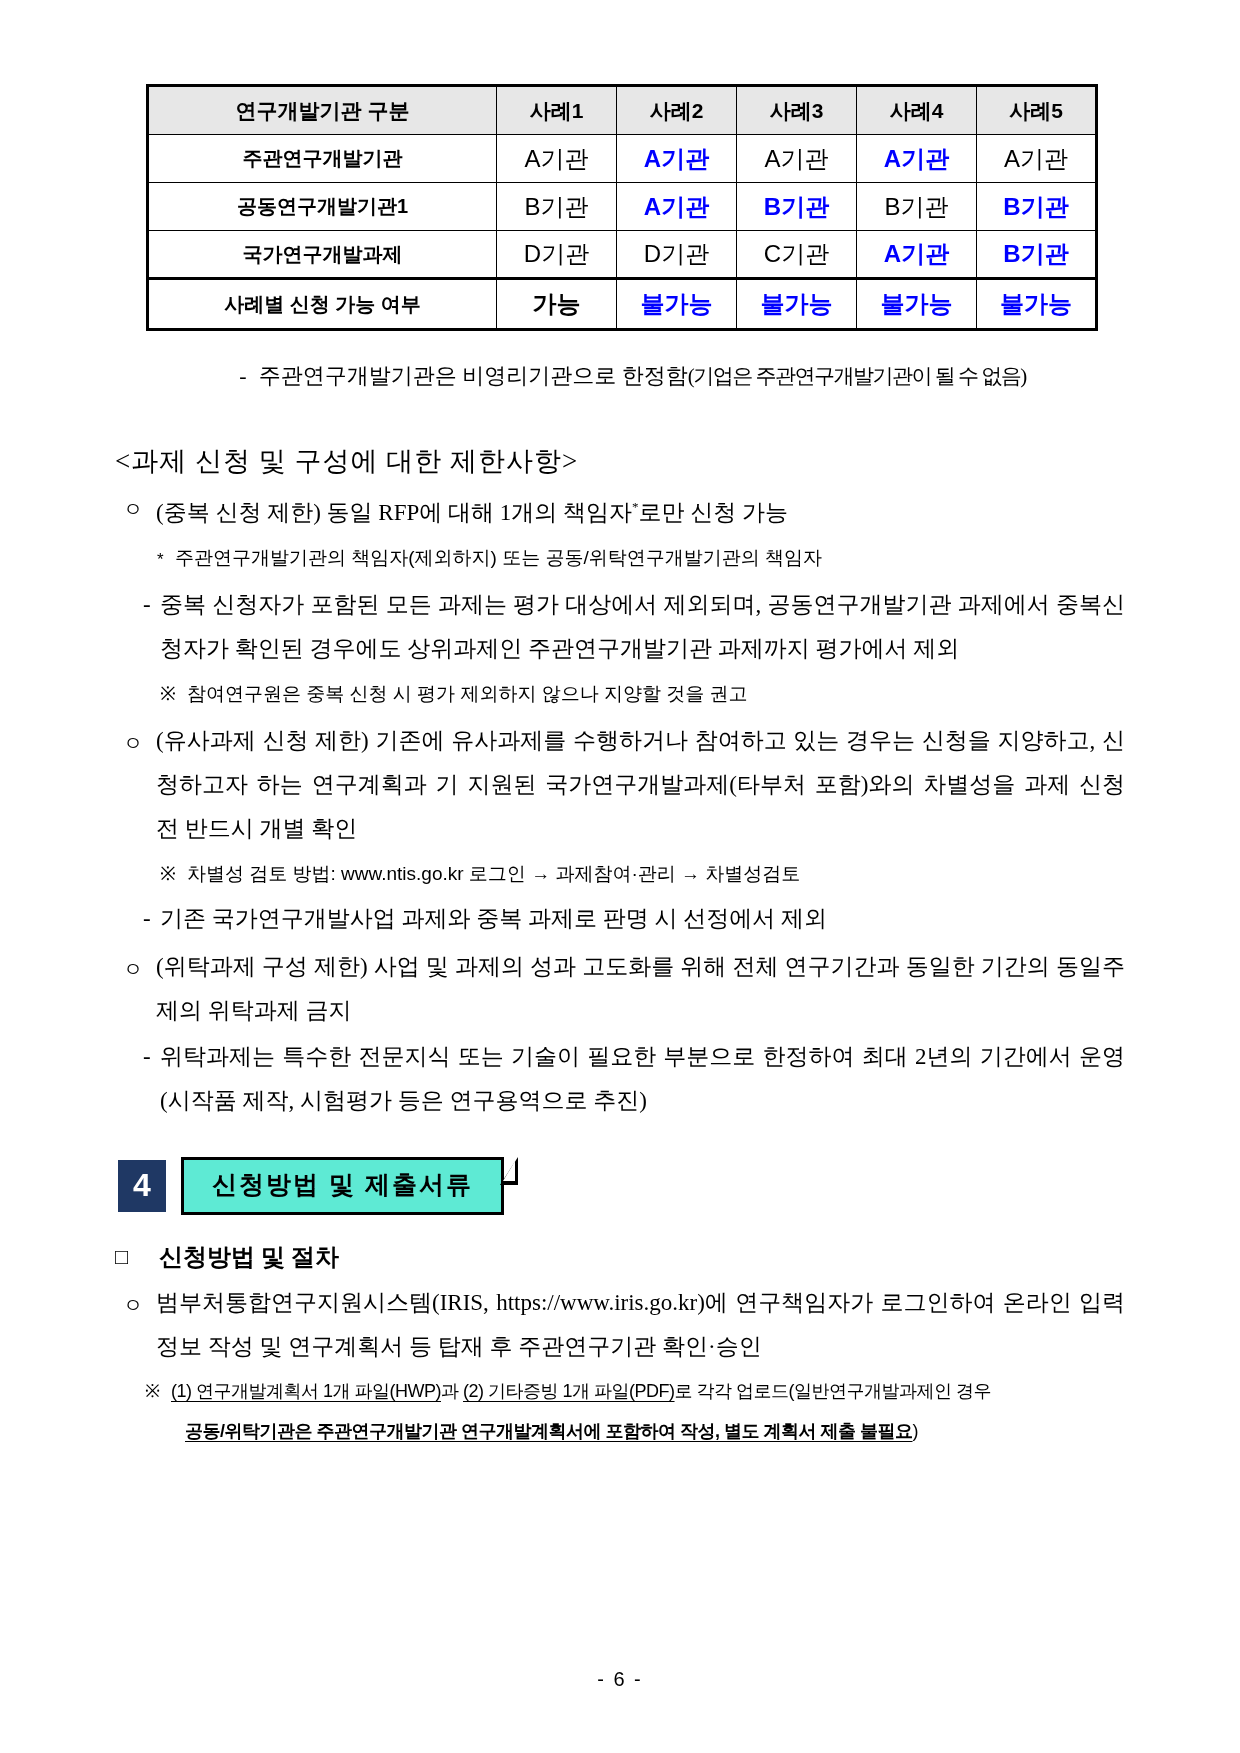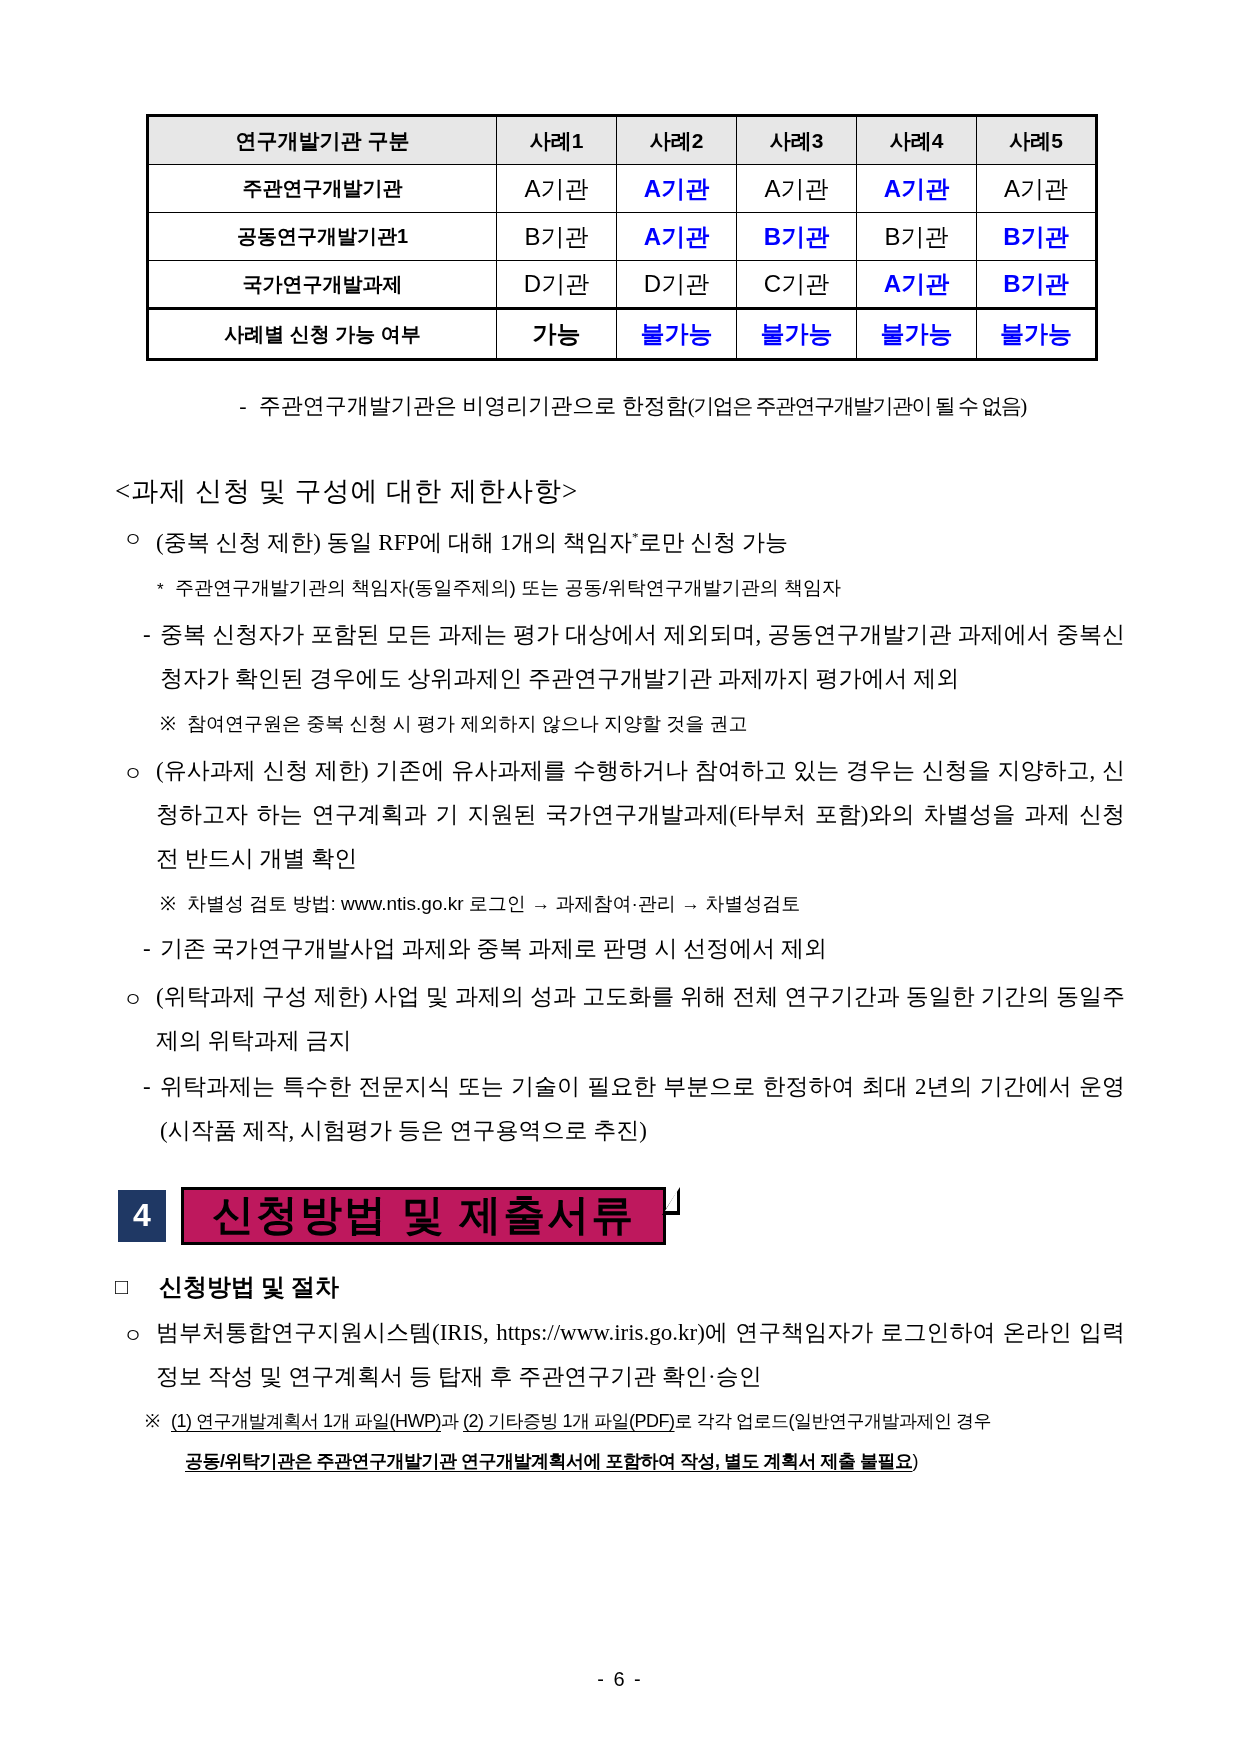--- a/index.html
+++ b/index.html
@@ -4,21 +4,21 @@
 <style>
   * { box-sizing: border-box; }
   html,body { margin:0; padding:0; background:#9a9a9a; }
   .page {
     position: relative;
     width: 1240px; height: 1753px;
     margin: 0 auto;
     background: #ffffff;
     color: #000;
     font-family: "Liberation Serif", serif;
-    padding: 114px 115px 0 115px;
+    padding: 84px 115px 0 115px;
     overflow: hidden;
   }
 
   
   table.tbl {
     border-collapse: collapse;
     table-layout: fixed;
     width: 949px;
     margin-left: 31px;
     font-family: "Liberation Sans", sans-serif;
@@ -108,24 +108,24 @@
     font-family: "Liberation Sans", sans-serif;
     font-size: 32px; font-weight: 700;
     display: flex; align-items: center; justify-content: center;
   }
   .tbox {
     position: relative;
     margin-left: 15px;
     border: 3px solid #000;
     padding: 2px 28px 4px 28px;
     font-family: "Liberation Sans", sans-serif;
-    font-size: 42px; font-weight: 800;
+    font-size: 25px; font-weight: 800;
     letter-spacing: 2px;
     display: flex; align-items: center;
-    background: #be185d;
+    background: #5eead4;
   }
   .fold {
     position: absolute; top: -3px; right: -17px;
     width: 0; height: 0;
     border-style: solid;
     border-width: 0 0 28px 18px;
     border-color: transparent transparent #000 transparent;
   }
   .fold::after {
     content: "";
@@ -231,21 +231,21 @@
 
   <div class="sec-title">&lt;과제 신청 및 구성에 대한 제한사항&gt;</div>
 
   <div class="row b">
     <span class="mk">ㅇ</span>
     <div class="txt"><span>(중복 신청 제한) 동일 RFP에 대해 1개의 책임자</span><sup>*</sup><span>로만 신청 가능</span></div>
   </div>
 
   <div class="row star">
     <span class="mk">*</span>
-    <div class="txt">주관연구개발기관의 책임자(동일주제의) 또는 공동/위탁연구개발기관의 책임자</div>
+    <div class="txt">주관연구개발기관의 책임자(제외하지) 또는 공동/위탁연구개발기관의 책임자</div>
   </div>
 
   <div class="row dash">
     <span class="mk">-</span>
     <div class="txt">중복 신청자가 포함된 모든 과제는 평가 대상에서 제외되며, 공동연구개발기관 과제에서 중복신청자가 확인된 경우에도 상위과제인 주관연구개발기관 과제까지 평가에서 제외</div>
   </div>
 
   <div class="row note">
     <span class="mk">※</span>
     <div class="txt">참여연구원은 중복 신청 시 평가 제외하지 않으나 지양할 것을 권고</div>

